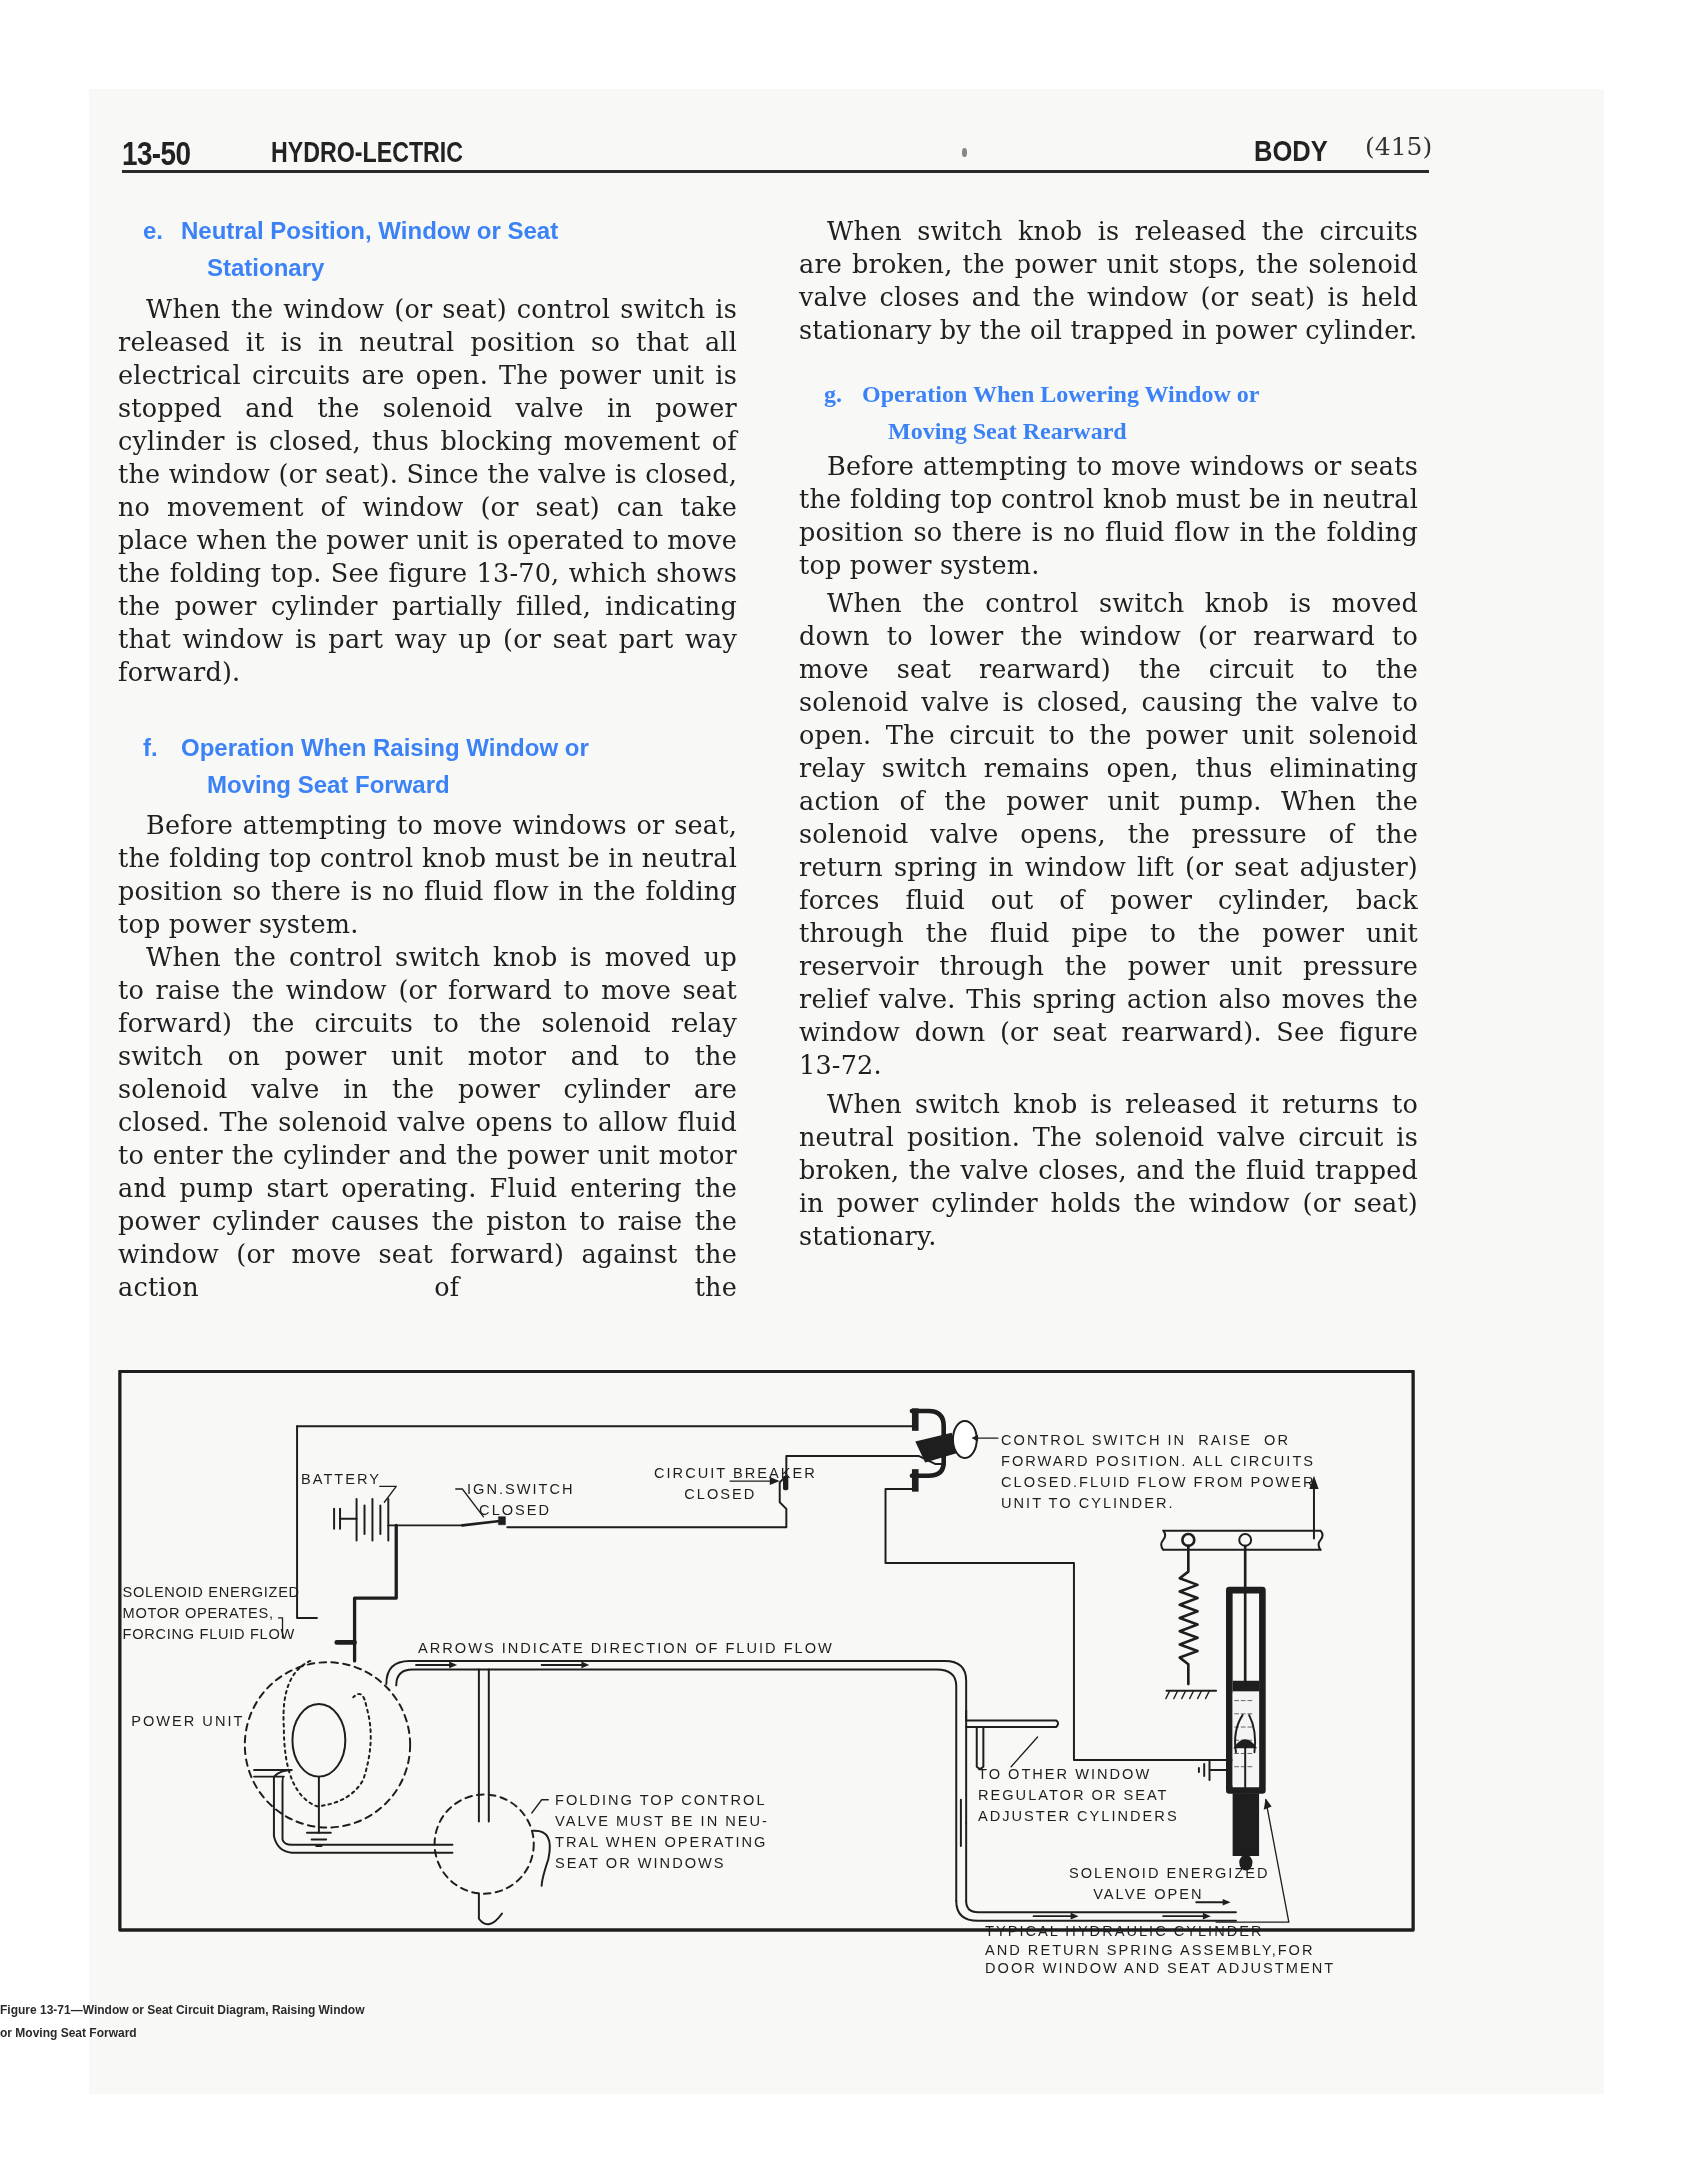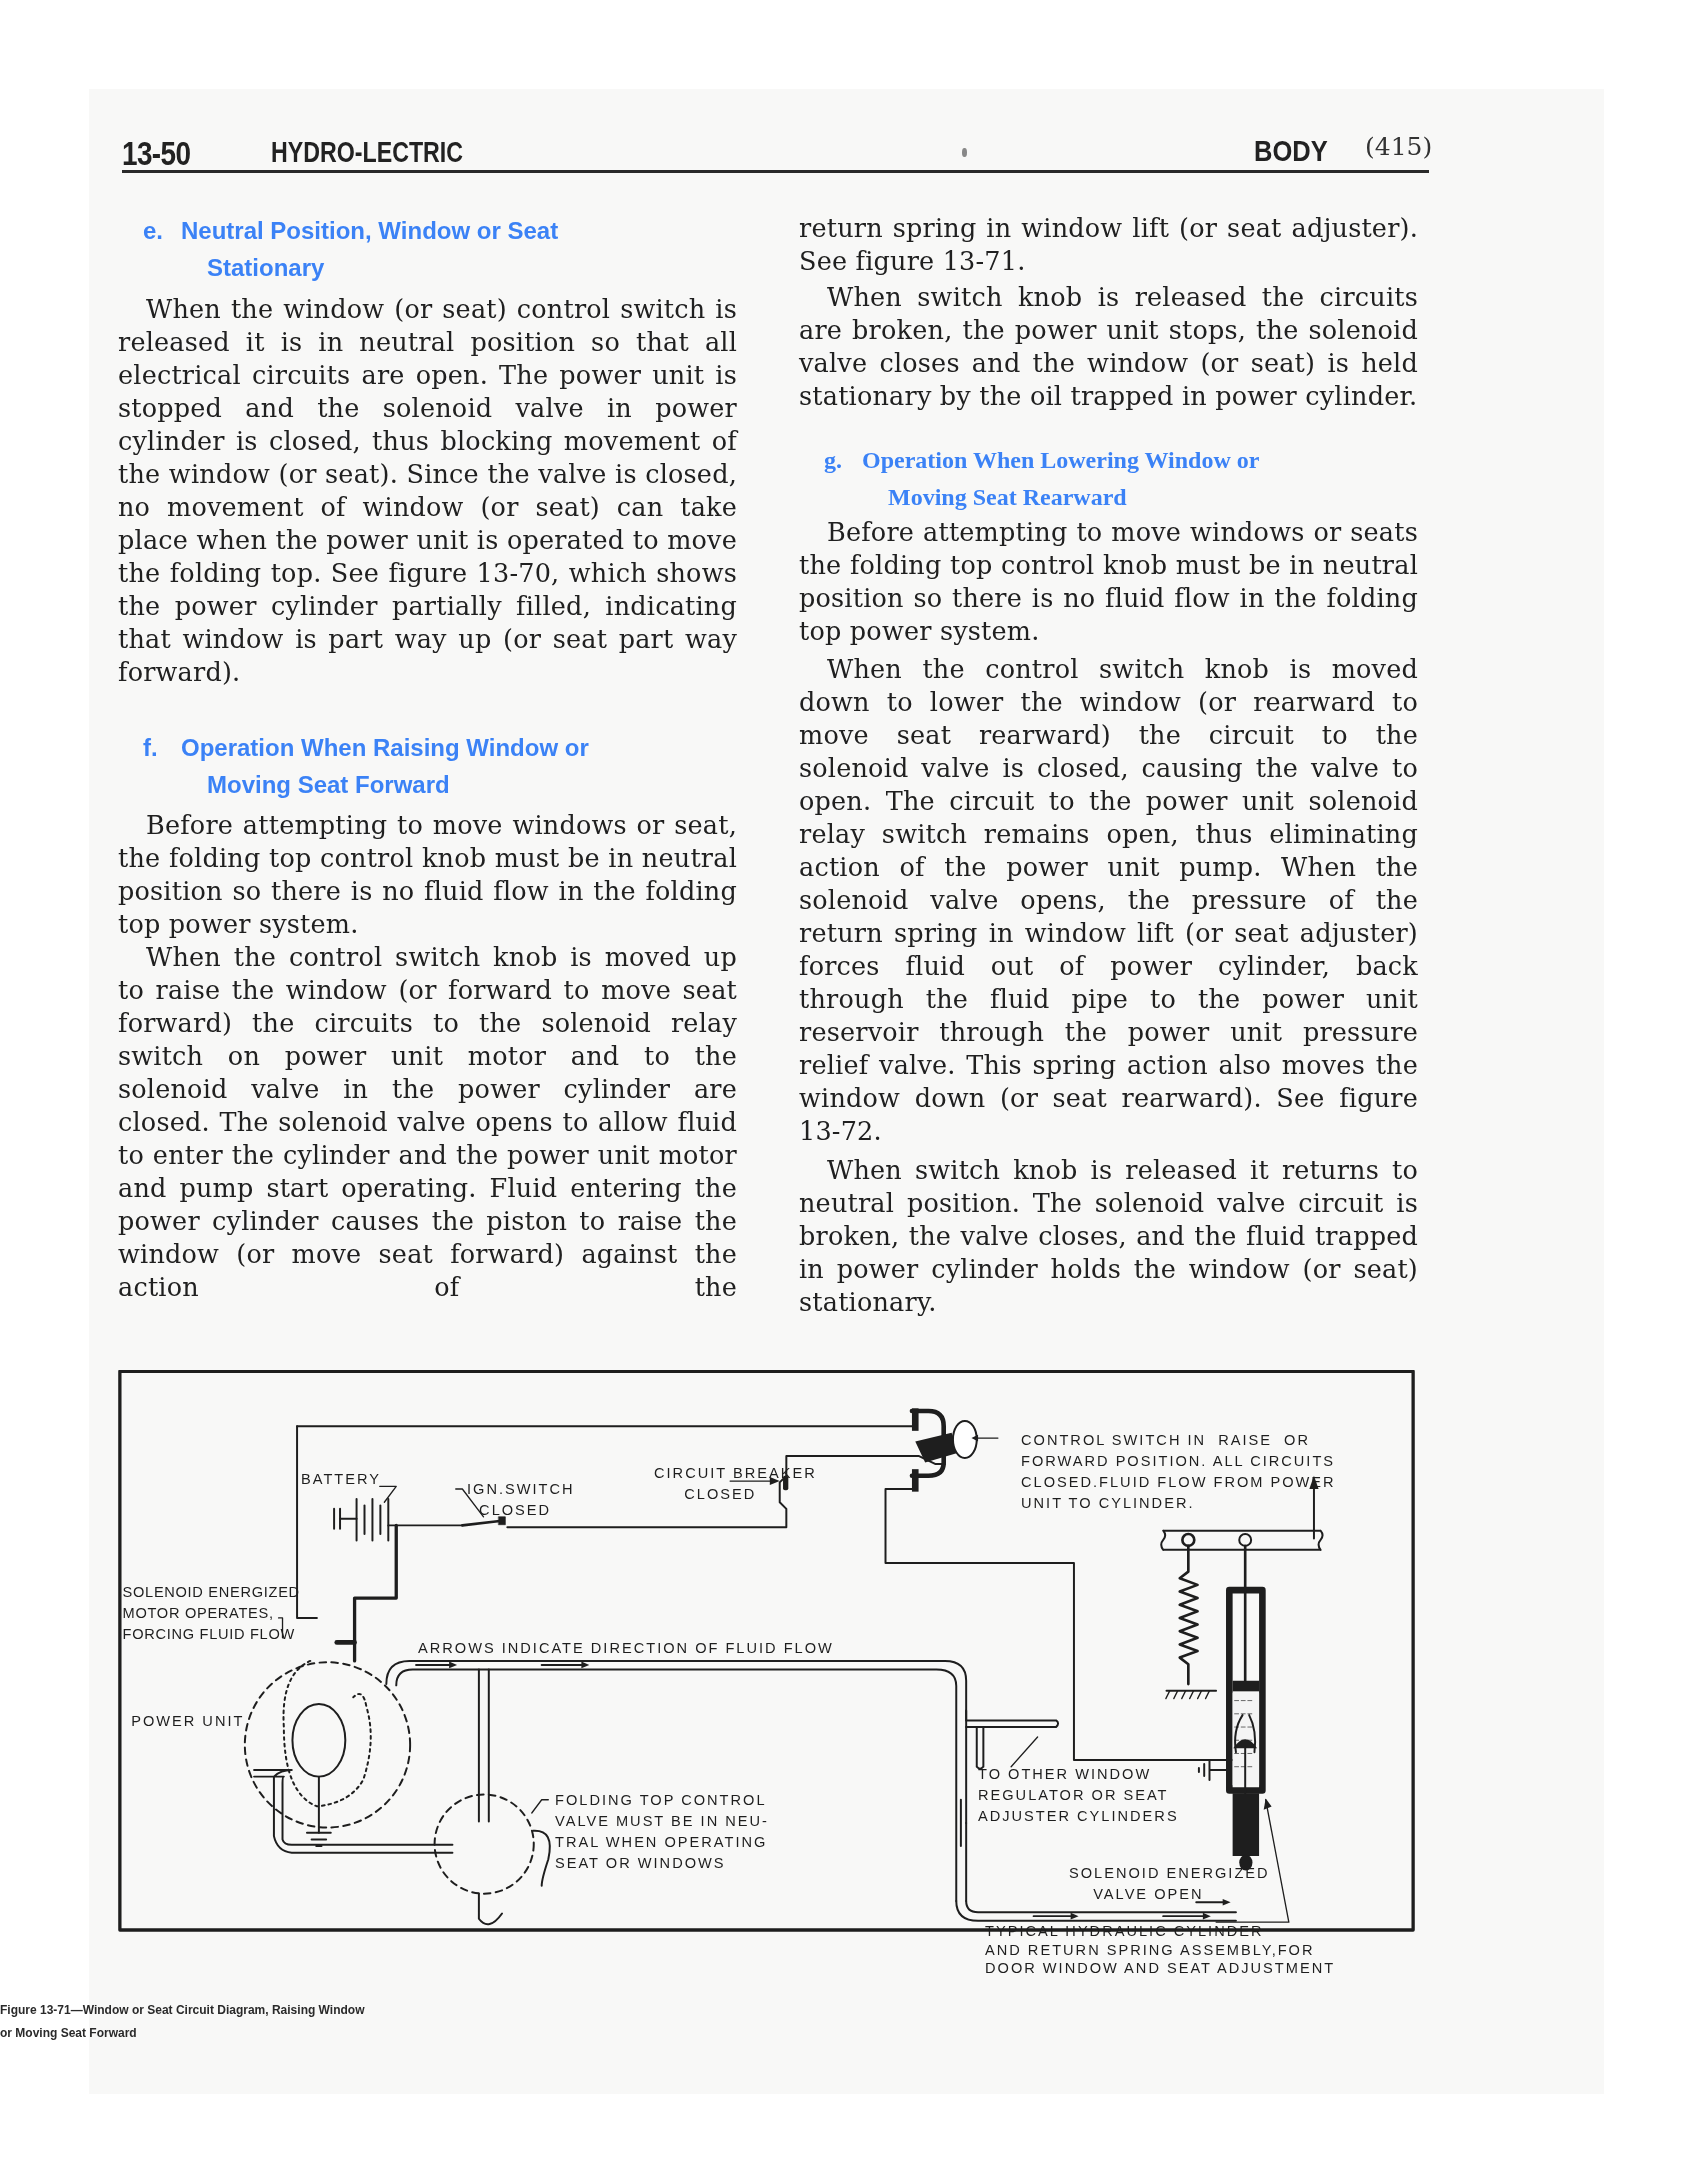--- a/index.html
+++ b/index.html
@@ -64,21 +64,20 @@
 
   <div class="heading" style="margin-top:40px;">
     <span class="lbl">f.</span><span>Operation When Raising Window or</span>
     <span class="cont">Moving Seat Forward</span>
   </div>
   <p class="para" style="margin-top:6.6px;">Before attempting to move windows or seat, the folding top control knob must be in neutral position so there is no fluid flow in the folding top power system.</p>
   <p class="para" style="text-align-last:justify;">When the control switch knob is moved up to raise the window (or forward to move seat forward) the circuits to the solenoid relay switch on power unit motor and to the solenoid valve in the power cylinder are closed. The solenoid valve opens to allow fluid to enter the cylinder and the power unit motor and pump start operating. Fluid entering the power cylinder causes the piston to raise the window (or move seat forward) against the action of the</p>
 </div>
 
 <div class="col col-right">
-  <p class="para noindent">return spring in window lift (or seat adjuster). See figure 13-71.</p>
   <p class="para" style="margin-top:3px;">When switch knob is released the circuits are broken, the power unit stops, the solenoid valve closes and the window (or seat) is held stationary by the oil trapped in power cylinder.</p>
 
   <div class="heading" style="margin-top:29px;font-family:Liberation Serif, serif;">
     <span class="lbl">g.</span><span>Operation When Lowering Window or</span>
     <span class="cont">Moving Seat Rearward</span>
   </div>
   <p class="para">Before attempting to move windows or seats the folding top control knob must be in neutral position so there is no fluid flow in the folding top power system.</p>
   <p class="para" style="margin-top:5.3px;">When the control switch knob is moved down to lower the window (or rearward to move seat rearward) the circuit to the solenoid valve is closed, causing the valve to open. The circuit to the power unit solenoid relay switch remains open, thus eliminating action of the power unit pump. When the solenoid valve opens, the pressure of the return spring in window lift (or seat adjuster) forces fluid out of power cylinder, back through the fluid pipe to the power unit reservoir through the power unit pressure relief valve. This spring action also moves the window down (or seat rearward). See figure 13-72.</p>
   <p class="para" style="margin-top:5.3px;">When switch knob is released it returns to neutral position. The solenoid valve circuit is broken, the valve closes, and the fluid trapped in power cylinder holds the window (or seat) stationary.</p>
 </div>
@@ -200,21 +199,21 @@
           <polygon points="1670,800 1682,805 1670,810" fill="#1e1e1e" stroke="none"></polygon>
       </g>
     </g>
   </svg>
 
   <div class="lbl-d" style="left:183px; top:99px;">BATTERY</div>
   <div class="lbl-d" style="left:349px; top:109px;">IGN.SWITCH
   CLOSED</div>
   <div class="lbl-d" style="left:536px; top:93px;">CIRCUIT BREAKER
      CLOSED</div>
-  <div class="lbl-d" style="left:883px; top:60px;margin-left:20px;">CONTROL SWITCH IN  RAISE  OR
+  <div class="lbl-d" style="left:883px; top:60px;">CONTROL SWITCH IN  RAISE  OR
 FORWARD POSITION. ALL CIRCUITS
 CLOSED.FLUID FLOW FROM POWER
 UNIT TO CYLINDER.</div>
   <div class="lbl-d" style="left:4.6px; top:212px; letter-spacing:0.7px;">SOLENOID ENERGIZED
 MOTOR OPERATES,
 FORCING FLUID FLOW</div>
   <div class="lbl-d" style="left:300px; top:268px;">ARROWS INDICATE DIRECTION OF FLUID FLOW</div>
   <div class="lbl-d" style="left:13.2px; top:341px;">POWER UNIT</div>
   <div class="lbl-d" style="left:437px; top:420px;">FOLDING TOP CONTROL
 VALVE MUST BE IN NEU-

